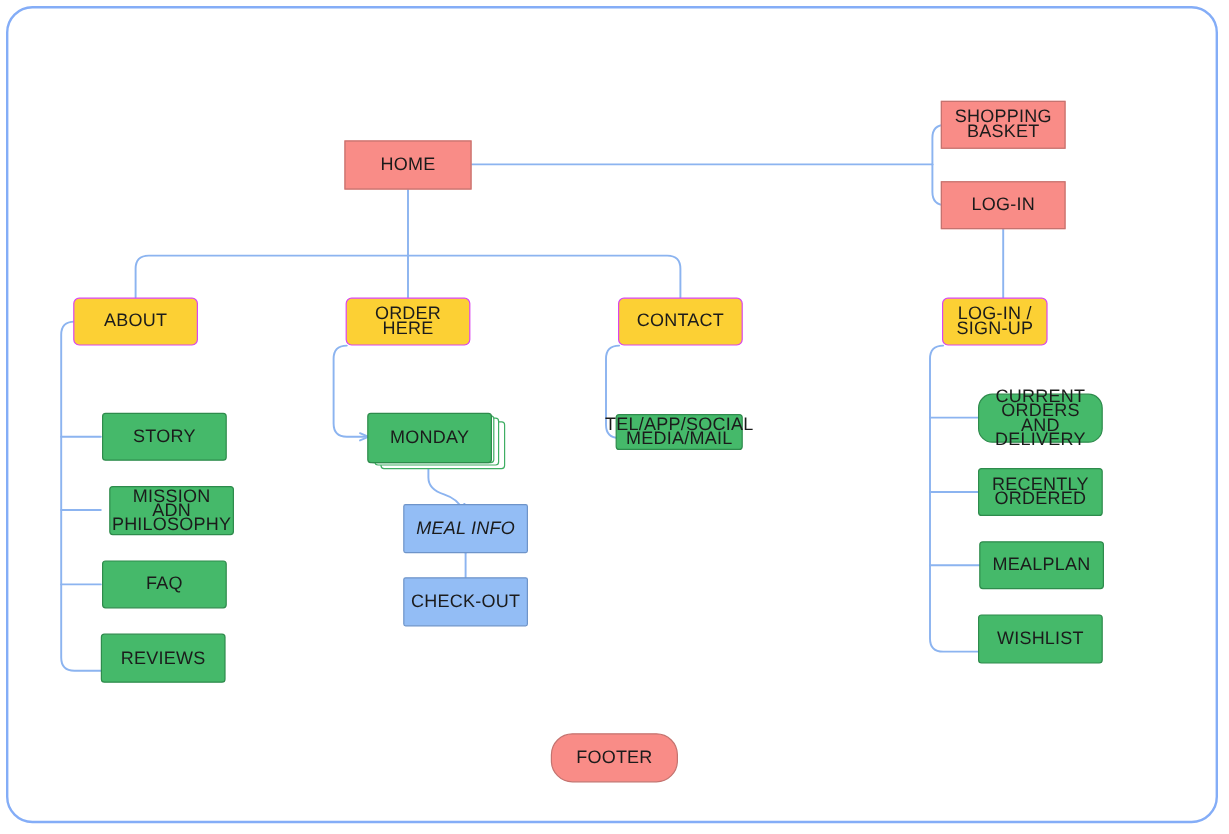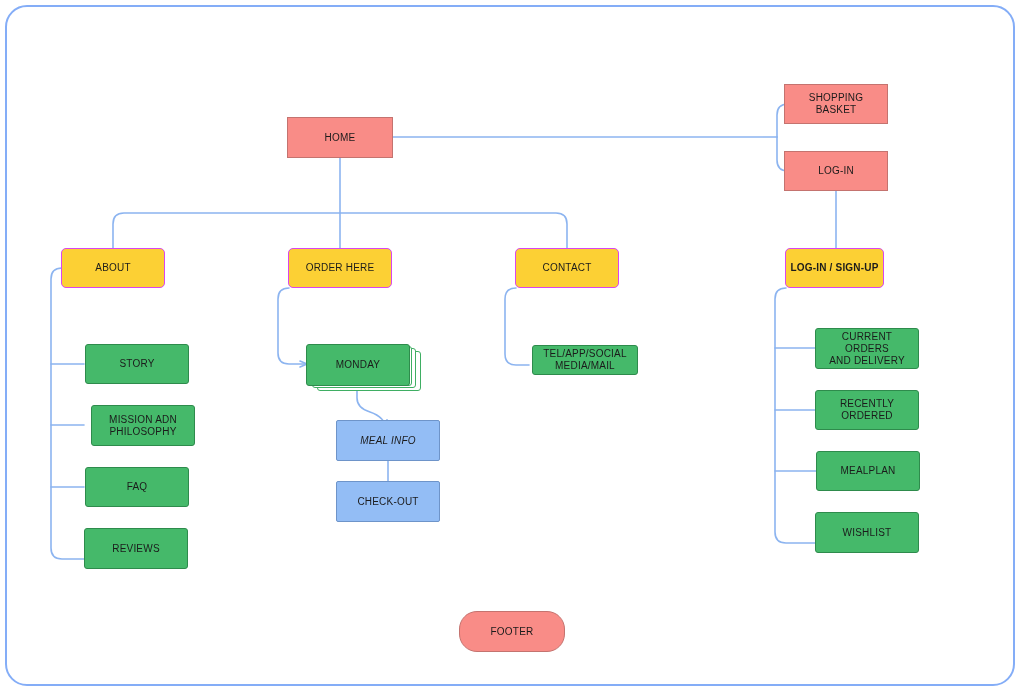--- a/index.html
+++ b/index.html
@@ -24,21 +24,21 @@
     position:absolute;left:0;top:0;width:1024px;height:695px;
     pointer-events:none;
   }
   .node{
     position:absolute;
     box-sizing:border-box;
     display:flex;
     align-items:center;
     justify-content:center;
     text-align:center;
-    font-size:10px;
+    font-size:15px;
     letter-spacing:.2px;
     line-height:12px;
     color:#1b1b1b;
     padding:14px 4px;
     white-space:pre-line;
   }
   .n-red{
     background:#F98C87;
     border:1px solid #C4736F;
   }
@@ -116,44 +116,44 @@
   <div class="node n-red" style="left:784px;top:151px;width:104px;height:40px;">LOG-IN</div>
 
   <div class="node n-red" style="left:459px;top:611px;width:106px;height:41px;border-radius:18px;">FOOTER</div>
 
   <div class="node n-yellow" style="left:61px;top:248px;width:104px;height:40px;">ABOUT</div>
 
   <div class="node n-yellow" style="left:288px;top:248px;width:104px;height:40px;">ORDER HERE</div>
 
   <div class="node n-yellow" style="left:515px;top:248px;width:104px;height:40px;">CONTACT</div>
 
-  <div class="node n-yellow" style="left:785px;top:248px;width:99px;height:40px;font-weight:bold;">LOG-IN / SIGN-UP</div>
+  <div class="node n-yellow" style="left:785px;top:248px;width:88px;height:40px;">LOG-IN / SIGN-UP</div>
 
   <div class="node n-green" style="left:85px;top:344px;width:104px;height:40px;">STORY</div>
 
   <div class="node n-green" style="left:91px;top:405px;width:104px;height:41px;text-align:center;">MISSION ADN
 PHILOSOPHY</div>
 
   <div class="node n-green" style="left:85px;top:467px;width:104px;height:40px;">FAQ</div>
 
   <div class="node n-green" style="left:84px;top:528px;width:104px;height:41px;text-align:right;">REVIEWS</div>
 
   <div class="stack-ghost" style="left:317px;top:351px;width:104px;height:40px;"></div>
   <div class="stack-ghost" style="left:312px;top:348px;width:104px;height:40px;"></div>
   <div class="stack-ghost" style="left:308px;top:346px;width:104px;height:40px;"></div>
   <div class="node n-green" style="left:306px;top:344px;width:104px;height:42px;">MONDAY</div>
 
-  <div class="node n-green" style="left:532px;top:345px;width:106px;height:28px;">TEL/APP/SOCIAL
+  <div class="node n-green" style="left:513px;top:345px;width:106px;height:28px;">TEL/APP/SOCIAL
 MEDIA/MAIL</div>
 
   <div class="node n-blue" style="left:336px;top:420px;width:104px;height:41px;font-style:italic;">MEAL INFO</div>
 
   <div class="node n-blue" style="left:336px;top:481px;width:104px;height:41px;">CHECK-OUT</div>
 
-  <div class="node n-green" style="left:815px;top:328px;width:104px;height:41px;">CURRENT ORDERS
+  <div class="node n-green" style="left:815px;top:328px;width:104px;height:41px;border-radius:12px;">CURRENT ORDERS
 AND DELIVERY</div>
 
   <div class="node n-green" style="left:815px;top:390px;width:104px;height:40px;text-align:center;">RECENTLY ORDERED</div>
 
   <div class="node n-green" style="left:816px;top:451px;width:104px;height:40px;">MEALPLAN</div>
 
   <div class="node n-green" style="left:815px;top:512px;width:104px;height:41px;">WISHLIST</div>
 
 </div>
 

